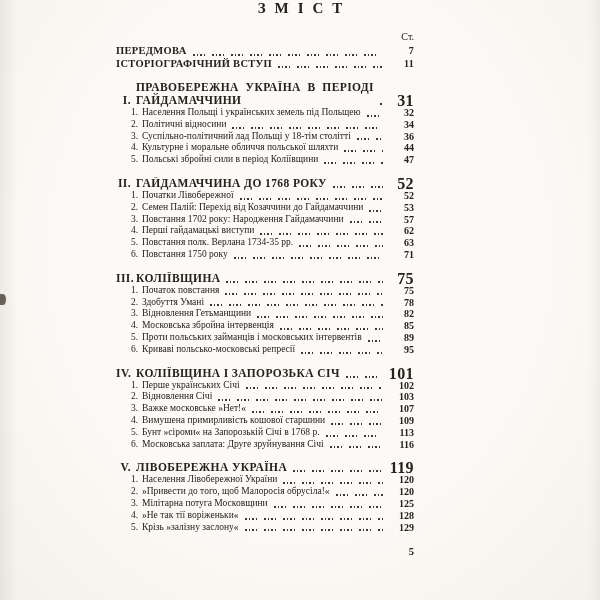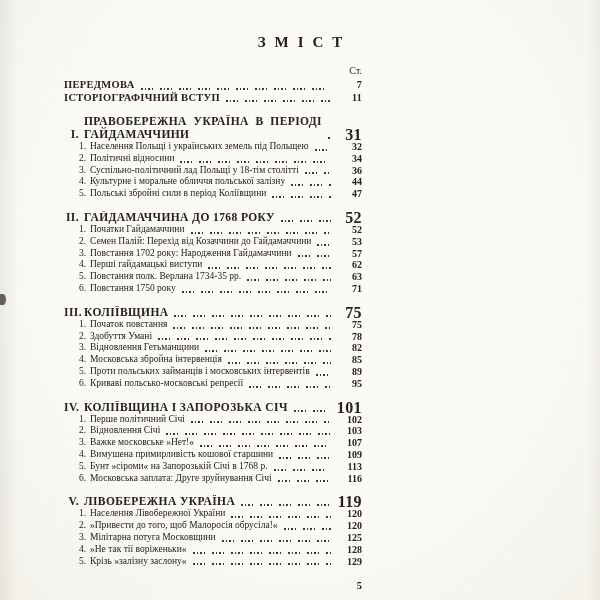--- a/index.html
+++ b/index.html
@@ -10,25 +10,25 @@
   }
   .page{
     position:relative;width:600px;height:600px;
     background:
       linear-gradient(to right, rgba(60,50,40,0.07), rgba(60,50,40,0) 3%),
       linear-gradient(to left, rgba(60,50,40,0.05), rgba(60,50,40,0) 2%),
       radial-gradient(ellipse at 50% 42%, #fbfaf6 55%, #f3f1ea 100%);
     color:#26211b;
   }
   .title{
-    text-align:center;padding-top:34px;
+    text-align:center;
     font-weight:bold;font-size:15px;
     letter-spacing:9px;text-indent:9px;
   }
-  .content{width:298px;margin-left:64px;}
+  .content{width:298px;margin-left:116px;}
   .col-head{
     margin-top:14px;text-align:right;
     font-size:10px;line-height:11px;
   }
   .row{display:flex;align-items:flex-end;}
   .num{flex:none;}
   .lbl{white-space:nowrap;overflow:hidden;text-align:right;}
   .leader{
     flex:1 1 auto;min-width:0;height:2px;
     margin:0 5px 2px 6px;align-self:flex-end;
@@ -96,41 +96,41 @@
             <span class="pg">34</span>
           </div>
           <div class="row item">
             <span class="num">3.</span>
             <span class="lbl">Суспільно-політичний лад Польщі у 18-тім столітті</span>
             <span class="leader"></span>
             <span class="pg">36</span>
           </div>
           <div class="row item">
             <span class="num">4.</span>
-            <span class="lbl">Культурне і моральне обличчя польської залізну</span>
+            <span class="lbl">Культурне і моральне обличчя польської шляхти</span>
             <span class="leader"></span>
             <span class="pg">44</span>
           </div>
           <div class="row item">
             <span class="num">5.</span>
             <span class="lbl">Польські збройні сили в період Коліївщини</span>
             <span class="leader"></span>
             <span class="pg">47</span>
           </div>
         </div>
         <div class="section">
           <div class="row head">
             <span class="num">II.</span>
             <span class="lbl">ГАЙДАМАЧЧИНА ДО 1768 РОКУ</span>
             <span class="leader"></span>
             <span class="pg">52</span>
           </div>
           <div class="row item">
             <span class="num">1.</span>
-            <span class="lbl">Початки Гайдамаччини</span>
+            <span class="lbl">Початки Лівобережної</span>
             <span class="leader"></span>
             <span class="pg">52</span>
           </div>
           <div class="row item">
             <span class="num">2.</span>
             <span class="lbl">Семен Палій: Перехід від Козаччини до Гайдамаччини</span>
             <span class="leader"></span>
             <span class="pg">53</span>
           </div>
           <div class="row item">
@@ -204,21 +204,21 @@
         </div>
         <div class="section">
           <div class="row head">
             <span class="num">IV.</span>
             <span class="lbl">КОЛІЇВЩИНА І ЗАПОРОЗЬКА СІЧ</span>
             <span class="leader"></span>
             <span class="pg">101</span>
           </div>
           <div class="row item">
             <span class="num">1.</span>
-            <span class="lbl">Перше політичний Січі</span>
+            <span class="lbl">Перше українських Січі</span>
             <span class="leader"></span>
             <span class="pg">102</span>
           </div>
           <div class="row item">
             <span class="num">2.</span>
             <span class="lbl">Відновлення Січі</span>
             <span class="leader"></span>
             <span class="pg">103</span>
           </div>
           <div class="row item">

